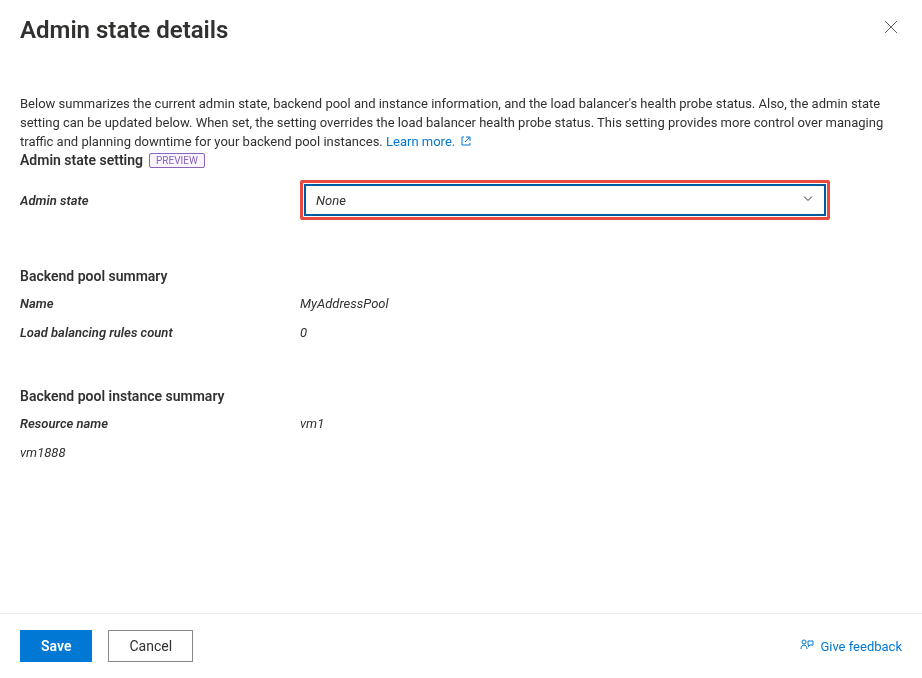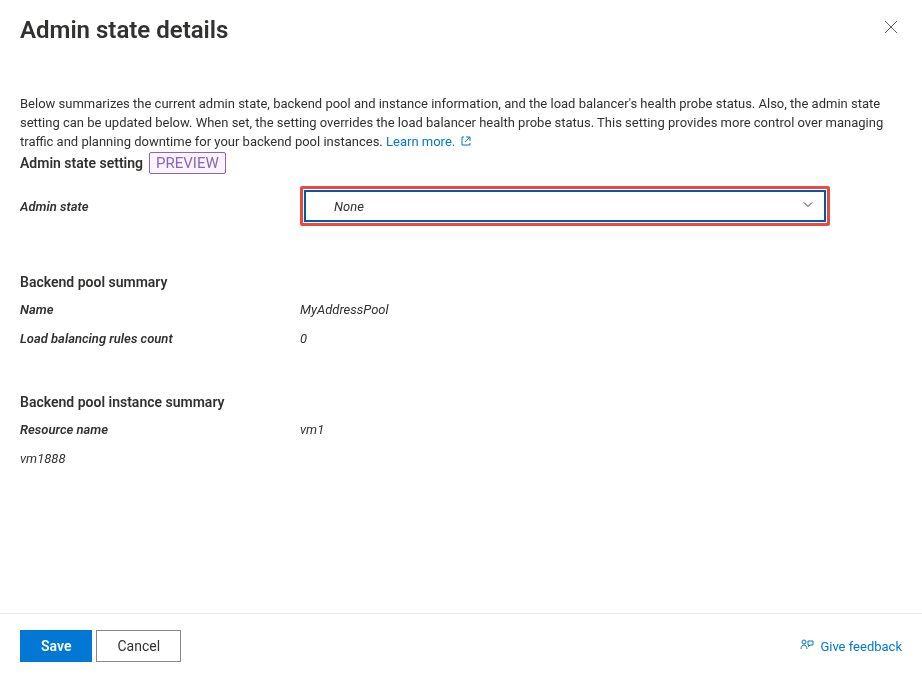--- a/index.html
+++ b/index.html
@@ -66,21 +66,21 @@
       color: #323130;
       margin-bottom: 12px;
       display: flex;
       align-items: center;
       gap: 6px;
     }
     .preview-badge {
       display: inline-block;
       border: 1px solid #8a64bf;
       color: #8a64bf;
-      font-size: 15px;
+      font-size: 10px;
       font-weight: 400;
       padding: 1px 6px;
       border-radius: 2px;
       background: #faf4fe;
     }
     .field-row {
       display: flex;
       align-items: center;
       margin-bottom: 14px;
       font-style: italic;
@@ -101,21 +101,21 @@
       max-width: 530px;
       position: relative;
       border: 3px solid #e84a3f;
       padding: 1px;
       border-radius: 2px;
     }
     .dropdown {
       width: 100%;
       height: 32px;
       border: 2px solid #005a9e;
-      padding: 0 30px 0 28px;
+      padding: 0 30px 0 10px;
       font-size: 13px;
       background: #fff;
       display: flex;
       align-items: center;
       justify-content: space-between;
       cursor: pointer;
       position: relative;
     }
     .chevron {
       position: absolute;
@@ -136,21 +136,21 @@
       display: flex;
       align-items: center;
       justify-content: space-between;
       margin-left: -20px;
       margin-right: -20px;
       padding-left: 20px;
       padding-right: 20px;
     }
     .footer-left {
       display: flex;
-      gap: 4px;
+      gap: 16px;
     }
     .btn {
       height: 32px;
       padding: 0 20px;
       font-size: 14px;
       border: 1px solid;
       cursor: pointer;
       font-family: inherit;
     }
     .btn-primary {

